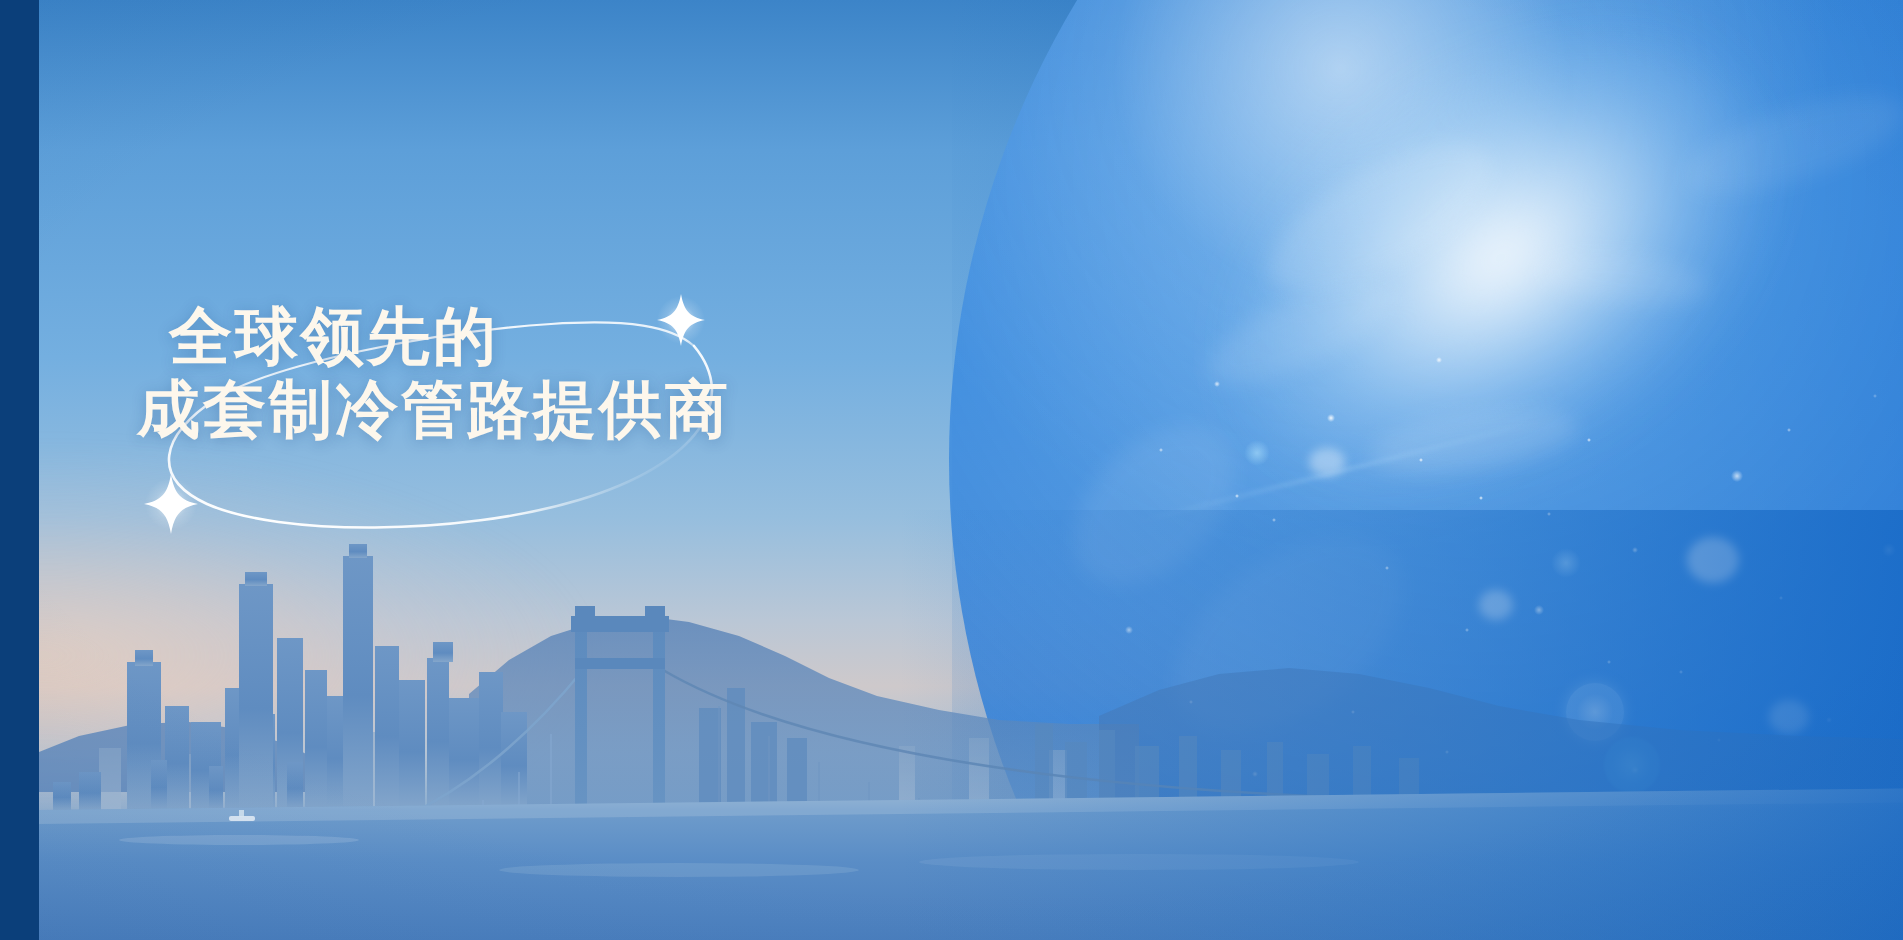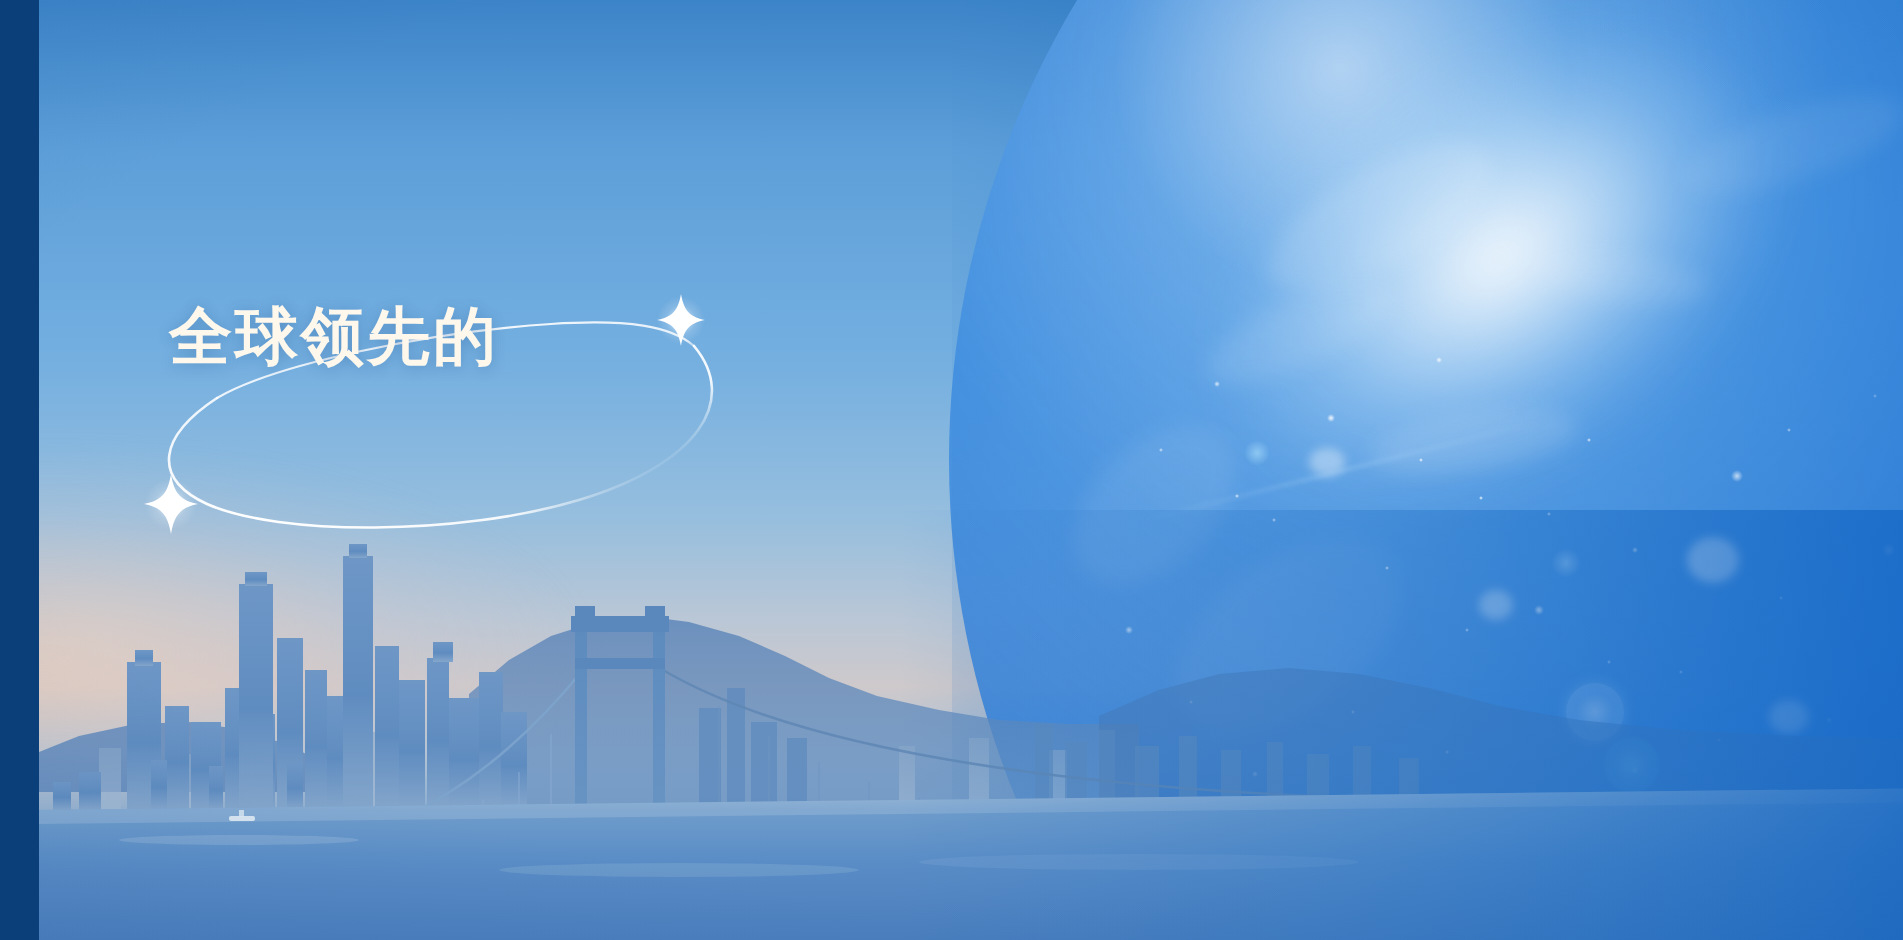--- a/index.html
+++ b/index.html
@@ -469,16 +469,17 @@
 
       <g transform="translate(72,236)">
         <circle cx="0" cy="0" r="26" fill="url(#sparkGlow)"></circle>
         <path d="M0 -30 C 3.4 -10, 10 -3.4, 27 0 C 10 3.4, 3.4 10, 0 30 C -3.4 10, -10 3.4, -27 0 C -10 -3.4, -3.4 -10, 0 -30 Z" fill="#ffffff"></path>
       </g>
     </svg>
   </div>
 
   <div class="headline">
     <div class="line line1">全球领先的</div>
+    <div class="line line2">成套制冷管路提供商</div>
   </div>
 
   <div class="vignette"></div>
 </div>
 
 </body></html>

